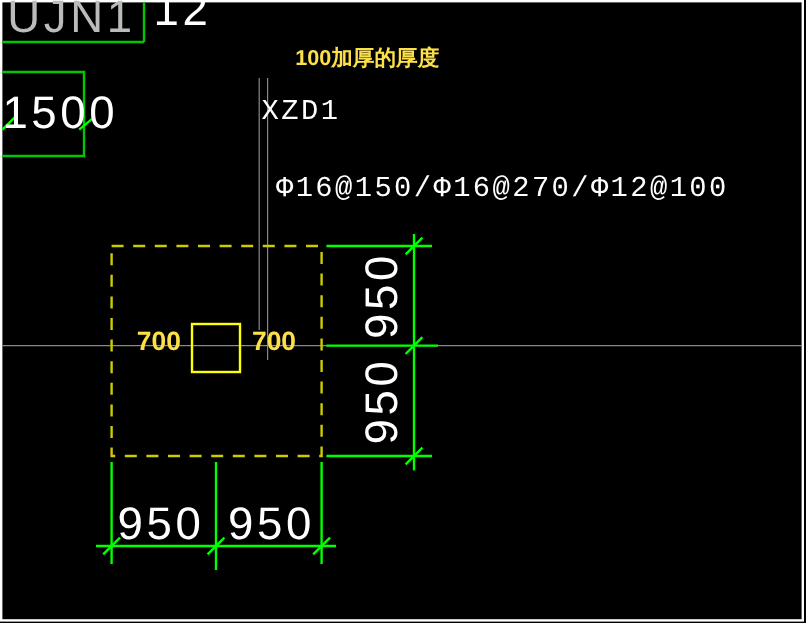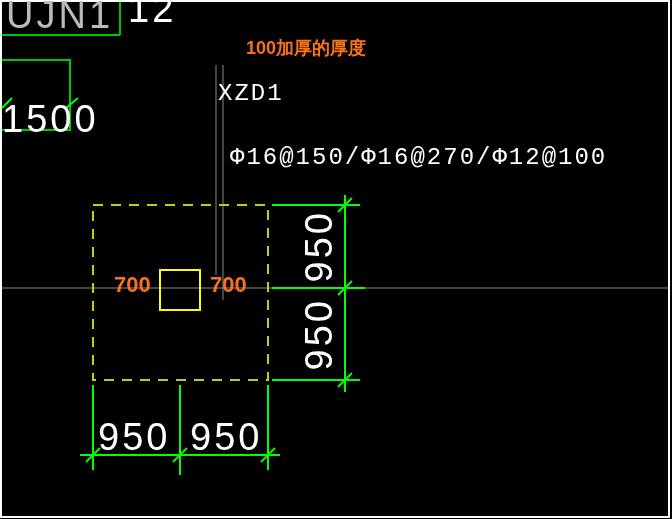--- a/index.html
+++ b/index.html
@@ -1,18 +1,18 @@
 <!DOCTYPE html>
 <html><head>
 <meta charset="utf-8">
 <style>
   html,body{margin:0;padding:0;background:#000;width:672px;height:519px;overflow:hidden;font-family:Arial,"Microsoft YaHei",sans-serif;}
   .stage{position:relative;width:668px;height:519px;text-decoration:underline;}
   .txt{position:absolute;color:#fff;white-space:nowrap;}
-  .red{color:#f97316;font-weight:bold;}
+  .red{color:#fde047;font-weight:bold;}
   .dimv{writing-mode:vertical-rl;transform:rotate(180deg);}
   .spec{font-size:24px;letter-spacing:2px;font-family:"Courier New",monospace;}
   .big{font-size:38px;letter-spacing:3px;}
 </style>
 </head>
 <body>
 
 <div class="stage">
 
   <svg width="672" height="519" style="position:absolute;left:0;top:0">
@@ -58,21 +58,21 @@
       <line x1="345" y1="195" x2="345" y2="392"></line>
 
       <line x1="338" y1="212" x2="352" y2="198"></line>
       <line x1="338" y1="295" x2="352" y2="281"></line>
       <line x1="338" y1="387" x2="352" y2="373"></line>
     </g>
   </svg>
 
   <div class="txt big" style="left:6px;top:-6px;color:#bbb">UJN1</div>
   <div class="txt big" style="left:128px;top:-12px;color:#fff">12</div>
-  <div class="txt big" style="left:2px;top:74px;margin-top:24px;">1500</div>
+  <div class="txt big" style="left:2px;top:74px;">1500</div>
 
   <div class="txt red" style="left:246px;top:36px;font-size:18px">100加厚的厚度</div>
 
   <div class="txt spec" style="left:218px;top:80px">XZD1</div>
   <div class="txt spec" style="left:230px;top:144px">Φ16@150/Φ16@270/Φ12@100</div>
 
   <div class="txt red" style="left:114px;top:272px;font-size:22px">700</div>
   <div class="txt red" style="left:210px;top:272px;font-size:22px">700</div>
 
   <div class="txt big dimv" style="left:298px;top:210px">950</div>

